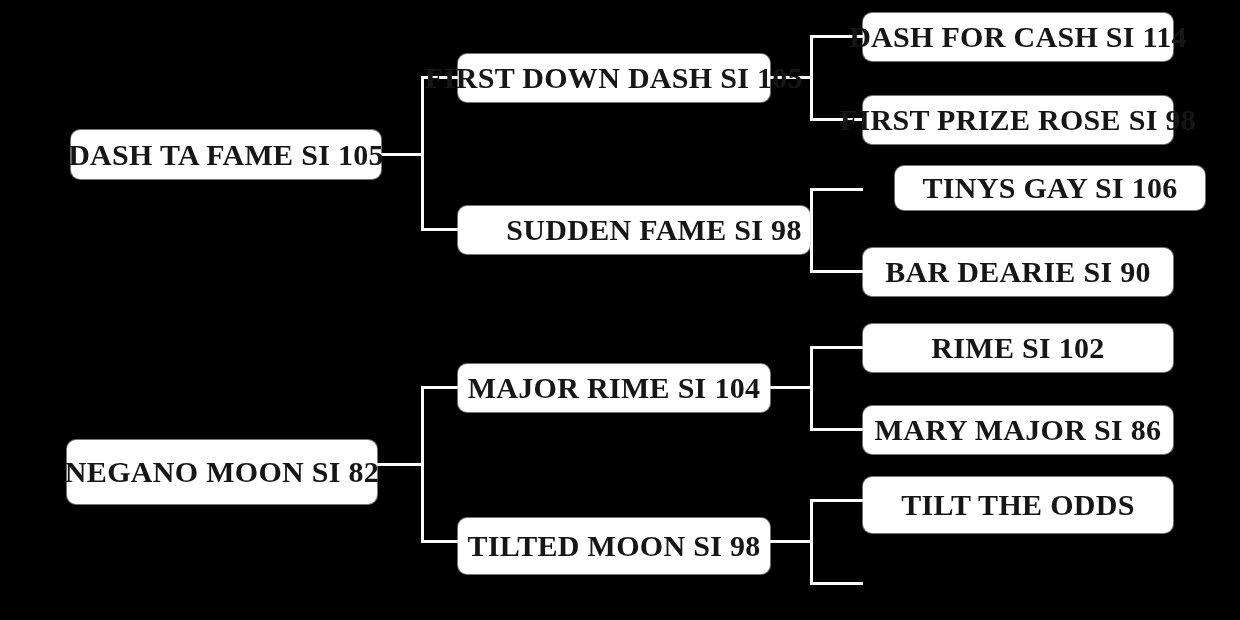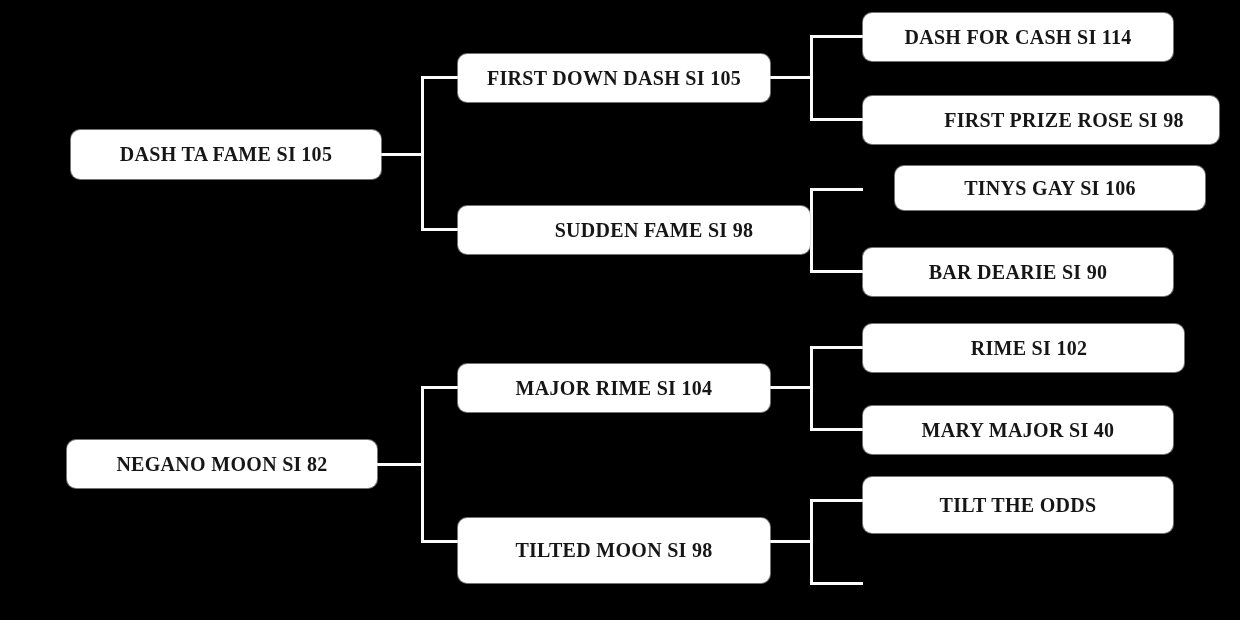--- a/index.html
+++ b/index.html
@@ -17,47 +17,47 @@
   }
   .node {
     position: absolute;
     background: #ffffff;
     border-radius: 9px;
     box-shadow: 0 0 0 1px rgba(210,210,210,0.55);
     display: flex;
     align-items: center;
     justify-content: center;
     font-weight: 700;
-    font-size: 20px;
+    font-size: 30px;
     letter-spacing: 0.3px;
     color: #161616;
     white-space: nowrap;
     text-align: center;
   }
   .line {
     position: absolute;
     background: #fbfbfb;
   }
   .hline { height: 3px; }
   .vline { width: 3px; }
 
   
   .p-dtf  { left: 71px;  top: 130px; width: 310px; height: 49px; }
-  .p-nm   { left: 67px;  top: 440px; width: 310px; height: 48px; }
+  .p-nm   { left: 67px;  top: 440px; width: 310px; height: 64px; }
   
   .p-fdd  { left: 458px; top: 54px;  width: 312px; height: 48px; }
   .p-sf   { left: 458px; top: 206px; width: 312px; height: 48px; padding-left: 40px; }
   .p-mr   { left: 458px; top: 364px; width: 312px; height: 48px; }
-  .p-tm   { left: 458px; top: 518px; width: 312px; height: 65px; text-align: right; }
+  .p-tm   { left: 458px; top: 518px; width: 312px; height: 56px; text-align: right; }
   
   .p-dfc  { left: 863px; top: 13px;  width: 310px; height: 48px; }
-  .p-fpr  { left: 863px; top: 96px;  width: 310px; height: 48px; padding-left: 46px; }
+  .p-fpr  { left: 863px; top: 96px;  width: 310px; height: 48px; }
   .p-tg   { left: 863px; top: 166px; width: 310px; height: 44px; margin-left: 32px; }
   .p-bd   { left: 863px; top: 248px; width: 310px; height: 48px; }
-  .p-rime { left: 863px; top: 324px; width: 310px; height: 48px; padding-left: 11px; }
+  .p-rime { left: 863px; top: 324px; width: 310px; height: 48px; }
   .p-mm   { left: 863px; top: 406px; width: 310px; height: 48px; }
   .p-tto  { left: 863px; top: 477px; width: 310px; height: 56px; }
   .p-pu   { left: 863px; top: 560px; width: 310px; height: 48px; }
 
   
   .l-a-p  { left: 377px; top: 153px; width: 47px; }
   .l-a-v  { left: 421px; top: 76px;  height: 155px; }
   .l-a-c1 { left: 421px; top: 76px;  width: 37px; }
   .l-a-c2 { left: 421px; top: 228px; width: 37px; }
   
@@ -127,16 +127,16 @@
   <div class="node p-fdd">FIRST DOWN DASH SI 105</div>
   <div class="node p-sf">SUDDEN FAME SI 98</div>
   <div class="node p-mr">MAJOR RIME SI 104</div>
   <div class="node p-tm">TILTED MOON SI 98</div>
 
   <div class="node p-dfc">DASH FOR CASH SI 114</div>
   <div class="node p-fpr">FIRST PRIZE ROSE SI 98</div>
   <div class="node p-tg">TINYS GAY SI 106</div>
   <div class="node p-bd">BAR DEARIE SI 90</div>
   <div class="node p-rime">RIME SI 102</div>
-  <div class="node p-mm">MARY MAJOR SI 40</div>
+  <div class="node p-mm">MARY MAJOR SI 86</div>
   <div class="node p-tto">TILT THE ODDS</div>
 
 </div>
 
 </body></html>

